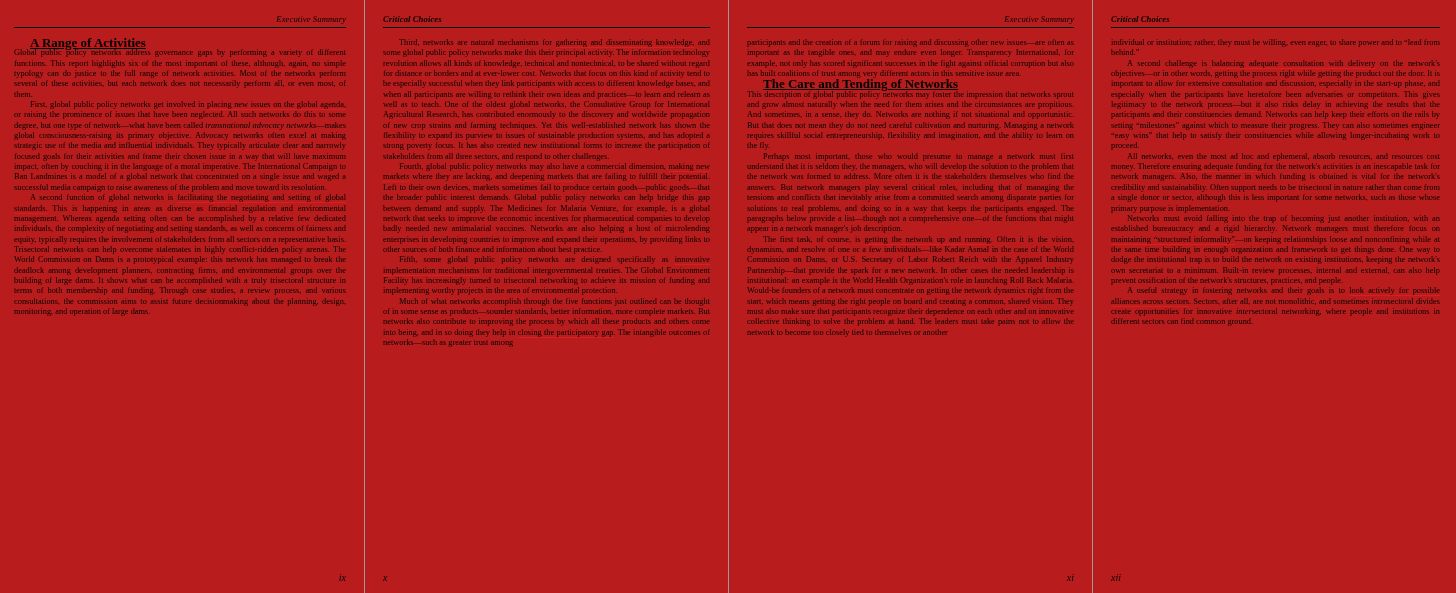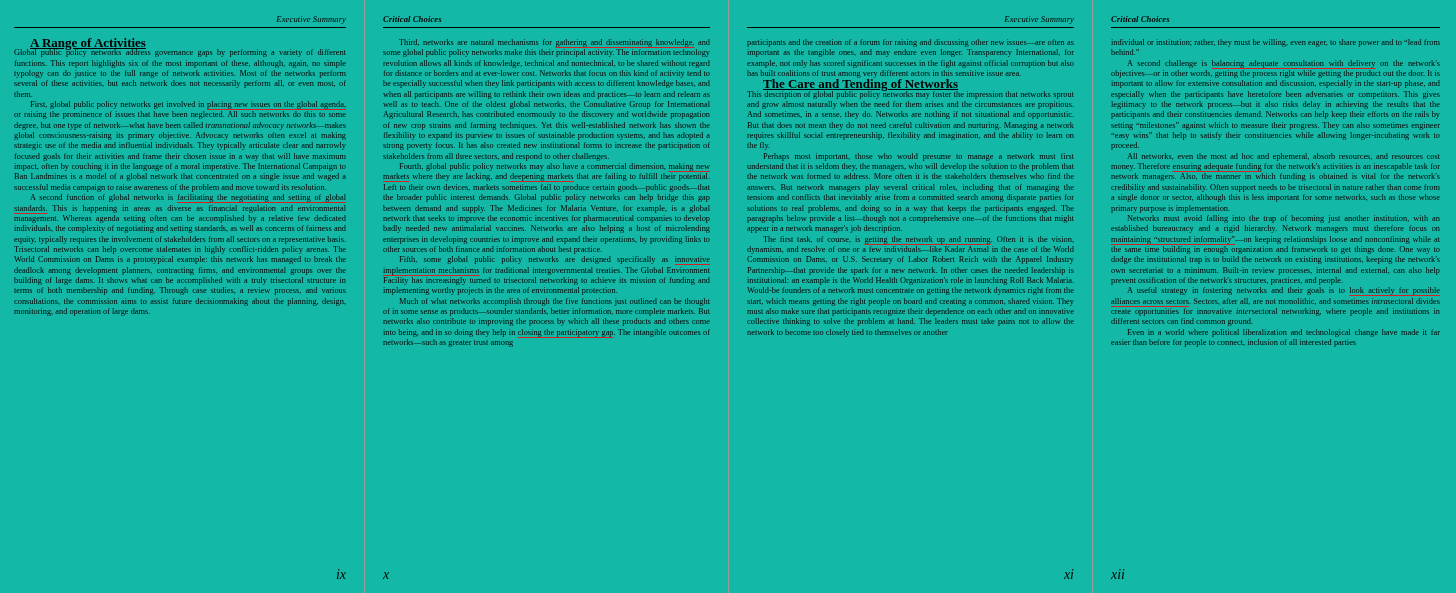--- a/index.html
+++ b/index.html
@@ -16,21 +16,21 @@
   }
   .spread {
     display: flex;
     width: 1456px;
     height: 593px;
   }
   .page {
     position: relative;
     box-sizing: border-box;
     height: 593px;
-    background: #14b8a6;
+    background: #b91c1c;
   }
   .page.p-ix  { width: 364px; padding: 14px 18px 0 14px; }
   .page.p-x   { width: 364px; padding: 14px 18px 0 18px; border-left: 1px solid #9a9a9a; }
   .page.p-xi  { width: 364px; padding: 14px 18px 0 18px; border-left: 1px solid #9a9a9a; }
   .page.p-xii { width: 364px; padding: 14px 16px 0 18px; border-left: 1px solid #9a9a9a; }
 
   .runhead {
     font-style: italic;
     font-size: 8.6px;
     line-height: 10px;
@@ -76,21 +76,21 @@
   .uline-i {
     text-decoration: underline;
     text-decoration-color: #d71f1f;
     text-decoration-thickness: 1.2px;
     text-underline-offset: 1.6px;
   }
 
   .folio {
     position: absolute;
     bottom: 10px;
-    font-size: 14px;
+    font-size: 10px;
     font-style: italic;
   }
   .folio.right { right: 18px; }
   .folio.left  { left: 18px; }
 </style>
 </head>
 <body>
 
 <div class="spread">
 
@@ -133,18 +133,17 @@
 
   <div class="page p-xii">
     <div class="runhead left">Critical Choices</div>
     <div class="rule"></div>
     <div class="body">
         <p class="noindent"><span>individual or institution; rather, they must be willing, even eager, to share power and to “lead from behind.”</span></p>
         <p><span>A second challenge is </span><span class="uline-i">balancing adequate consultation with delivery</span><span> on the network's objectives—or in other words, getting the process right while getting the product out the door. It is important to allow for extensive consultation and discussion, especially in the start-up phase, and especially when the participants have heretofore been adversaries or competitors. This gives legitimacy to the network process—but it also risks delay in achieving the results that the participants and their constituencies demand. Networks can help keep their efforts on the rails by setting “milestones” against which to measure their progress. They can also sometimes engineer “easy wins” that help to satisfy their constituencies while allowing longer-incubating work to proceed.</span></p>
         <p><span>All networks, even the most ad hoc and ephemeral, absorb resources, and resources cost money. Therefore </span><span class="uline-i">ensuring adequate funding</span><span> for the network's activities is an inescapable task for network managers. Also, the manner in which funding is obtained is vital for the network's credibility and sustainability. Often support needs to be trisectoral in nature rather than come from a single donor or sector, although this is less important for some networks, such as those whose primary purpose is implementation.</span></p>
         <p><span>Networks must avoid falling into the trap of becoming just another institution, with an established bureaucracy and a rigid hierarchy. Network managers must therefore focus on </span><span class="uline-i">maintaining “structured informality”</span><span>—on keeping relationships loose and nonconfining while at the same time building in enough organization and framework to get things done. One way to dodge the institutional trap is to build the network on existing institutions, keeping the network's own secretariat to a minimum. Built-in review processes, internal and external, can also help prevent ossification of the network's structures, practices, and people.</span></p>
         <p><span>A useful strategy in fostering networks and their goals is to </span><span class="uline-i">look actively for possible alliances across sectors</span><span>. Sectors, after all, are not monolithic, and sometimes </span><span class="it">intra</span><span>sectoral divides create opportunities for innovative </span><span class="it">inter</span><span>sectoral networking, where people and institutions in different sectors can find common ground.</span></p>
-        <p><span>Even in a world where political liberalization and technological change have made it far easier than before for people to connect, inclusion of all interested parties</span></p>
       </div>
     <div class="folio left">xii</div>
   </div>
 
 </div>
 
 </body></html>

